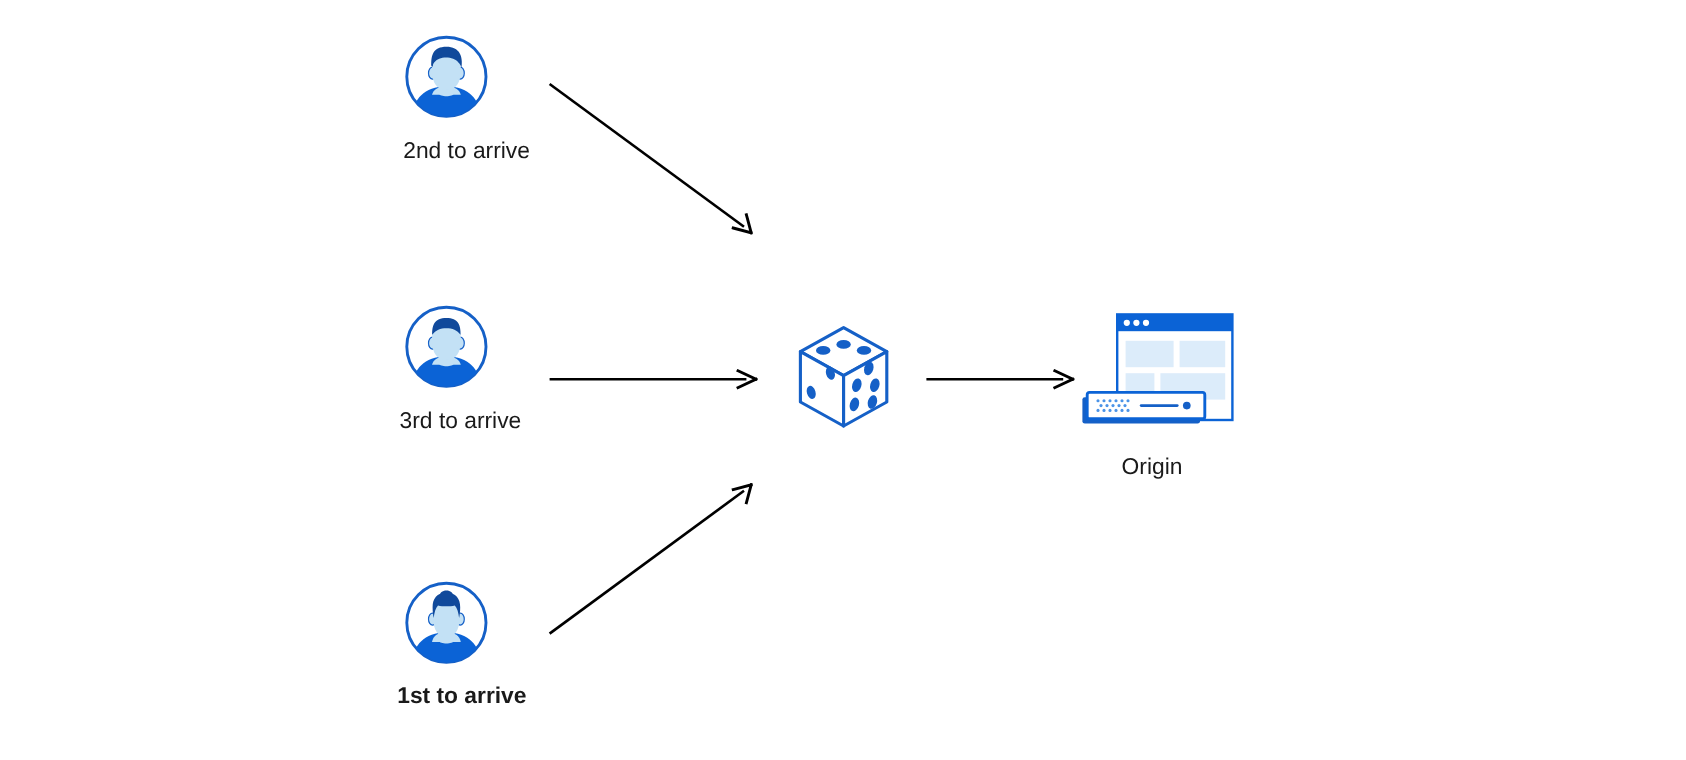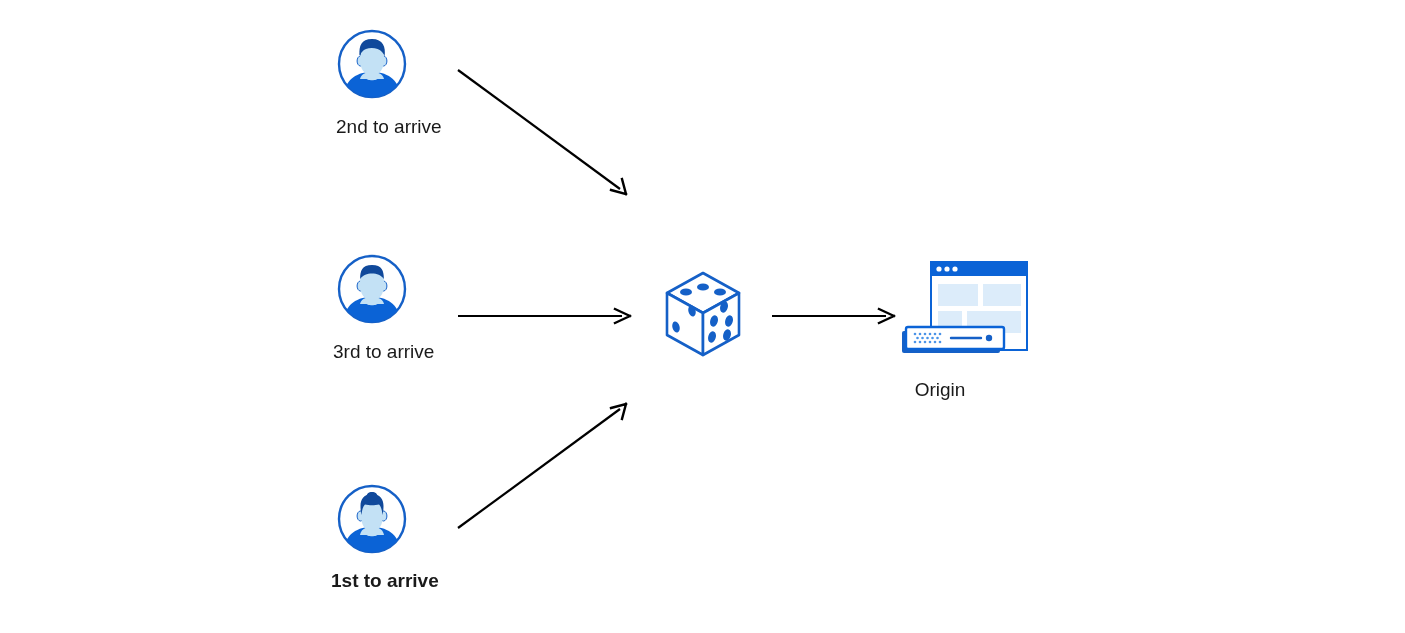--- a/index.html
+++ b/index.html
@@ -187,15 +187,15 @@
             <circle cx="32" cy="84" r="1.3"></circle>
           <circle cx="37" cy="84" r="1.3"></circle>
             <circle cx="42" cy="84" r="1.3"></circle>
             <circle cx="47" cy="84" r="1.3"></circle>
         </g>
         <line x1="58" y1="80" x2="88" y2="80" stroke="#1560c7" stroke-width="2.4" stroke-linecap="round"></line>
         <circle cx="96" cy="80" r="3.2" fill="#1560c7"></circle>
       </g>
     </svg>
   </div>
-  <div class="node-label" style="left:904px; top:380px; width:72px;">Origin</div>
+  <div class="node-label" style="left:924px; top:380px; width:72px;">Origin</div>
 
 </div>
 
 </body></html>

